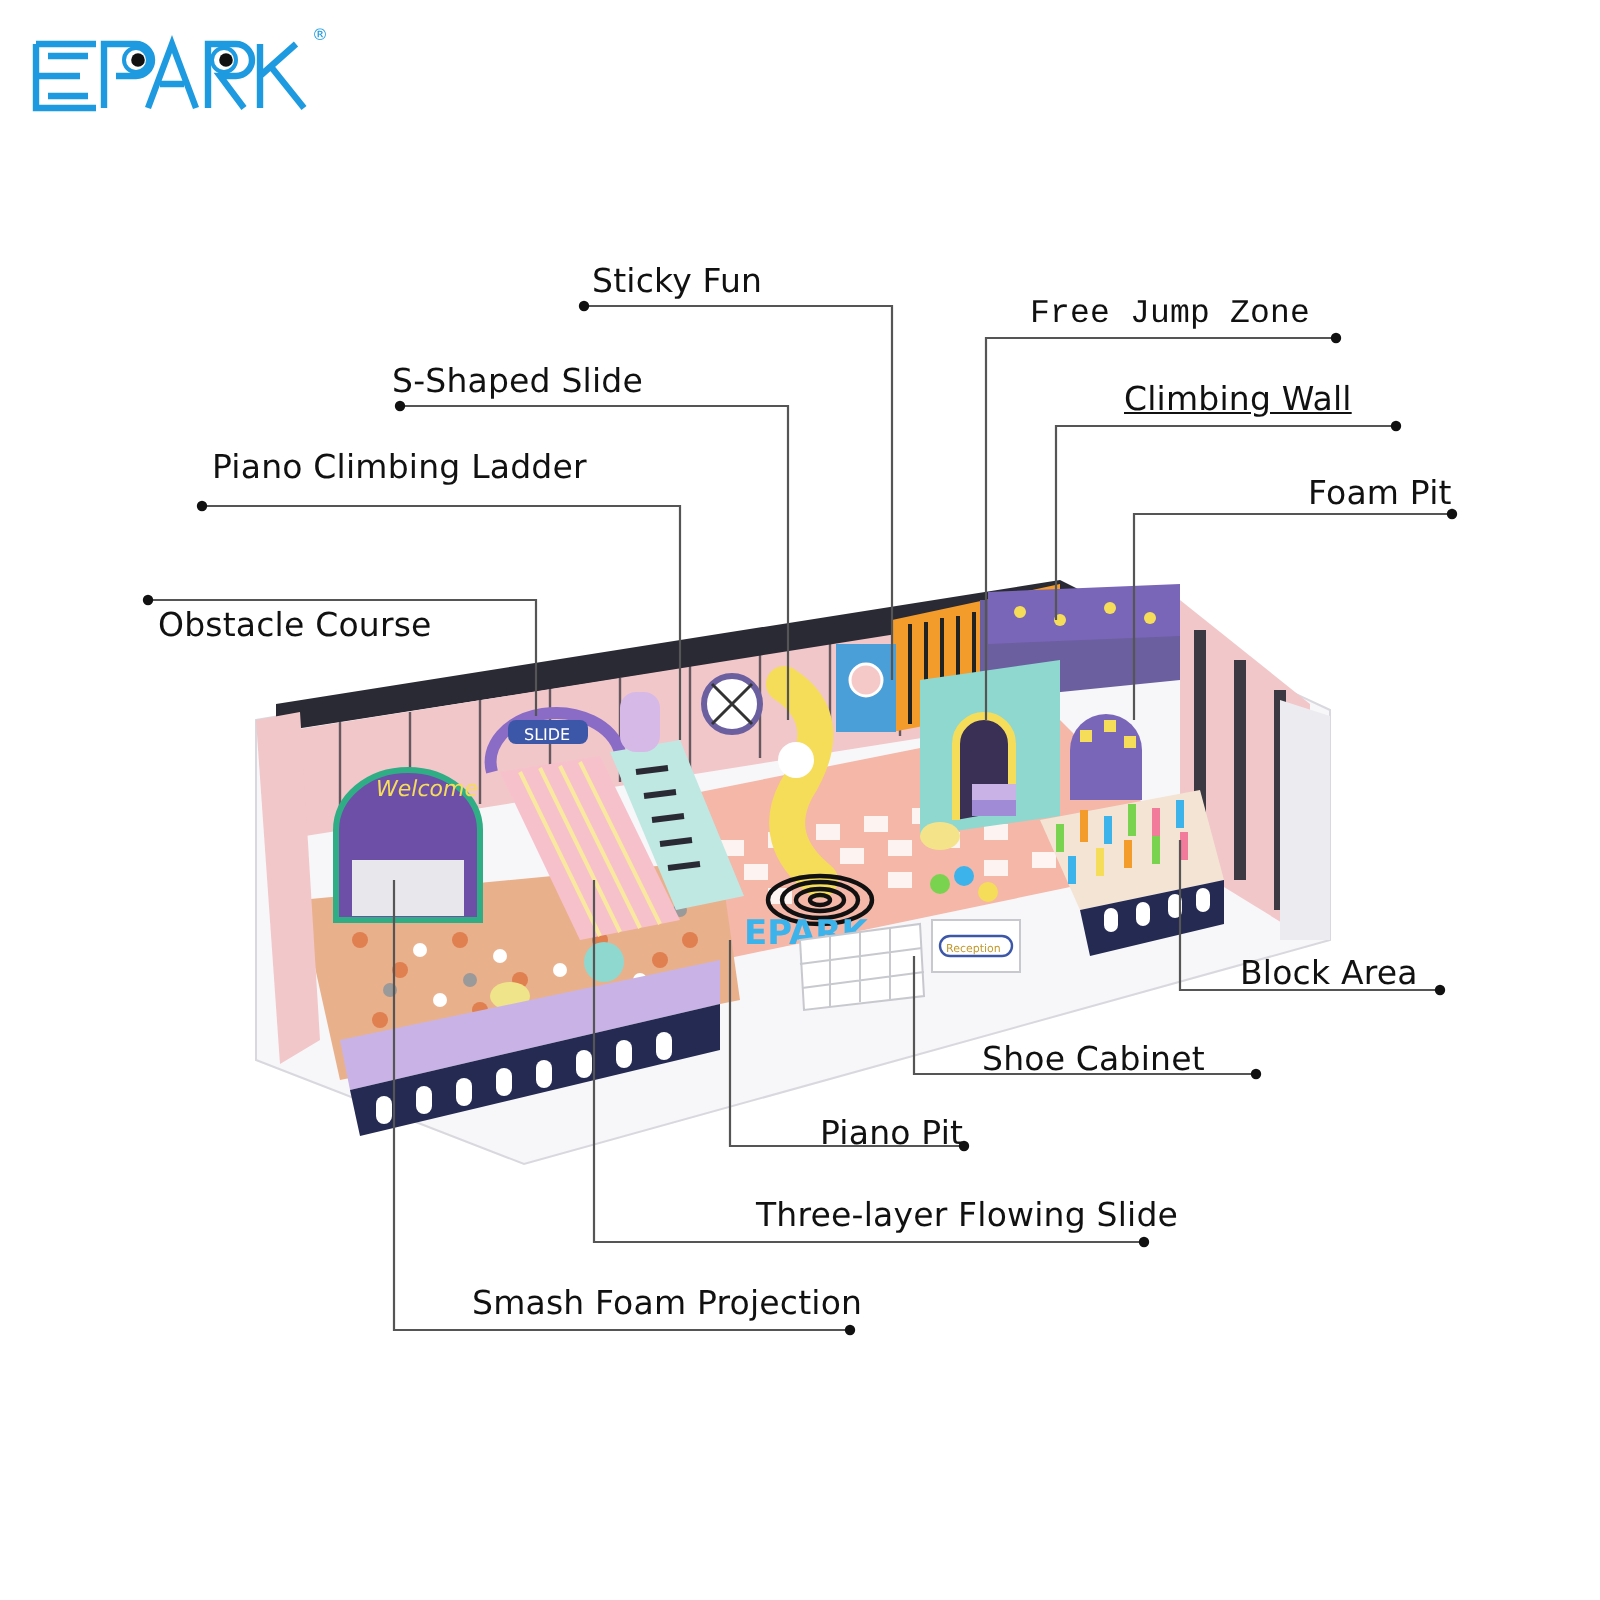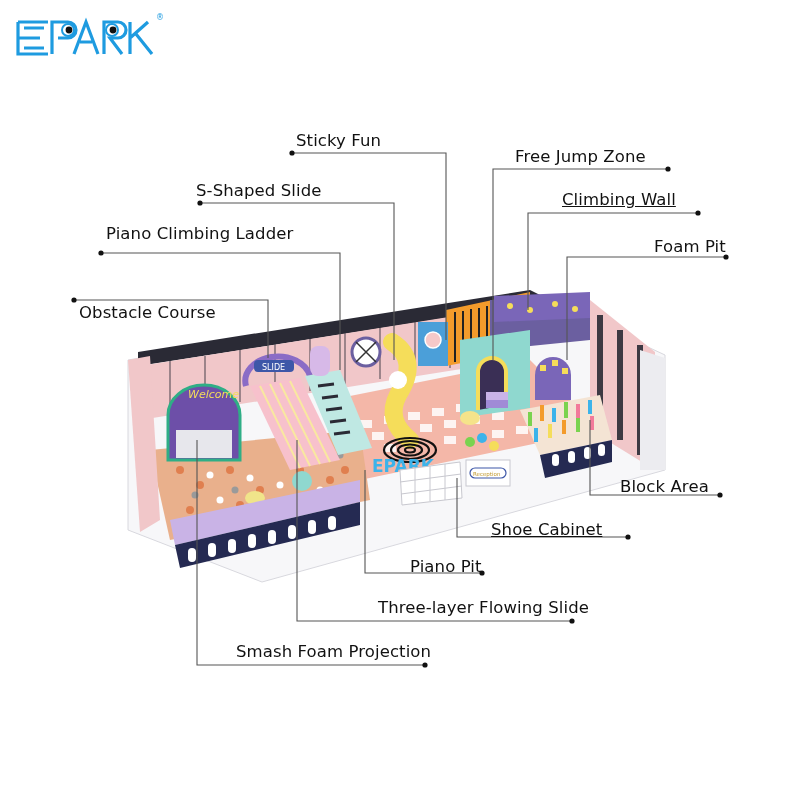--- a/index.html
+++ b/index.html
@@ -254,20 +254,20 @@
     <circle cx="482" cy="573" r="2.6"></circle>
     <circle cx="572" cy="621" r="2.6"></circle>
     <circle cx="425" cy="665" r="2.6"></circle>
   </g>
 </svg>
 
 <div class="label" style="left:296px;top:131px;">Sticky Fun</div>
 <div class="label" style="left:196px;top:181px;">S-Shaped Slide</div>
 <div class="label" style="left:106px;top:224px;">Piano Climbing Ladder</div>
 <div class="label" style="left:79px;top:282px;margin-top:21px;">Obstacle Course</div>
-<div class="label" style="left:515px;top:147px;">Free Jump Zone</div>
+<div class="label" style="left:515px;top:147px;font-family:Liberation Mono, monospace;">Free Jump Zone</div>
 <div class="label" style="left:562px;top:190px;text-decoration:underline;">Climbing Wall</div>
 <div class="label" style="left:638px;top:237px;margin-left:16px;">Foam Pit</div>
 <div class="label" style="left:620px;top:477px;">Block Area</div>
-<div class="label" style="left:491px;top:520px;text-decoration:underline;">Shoe Cabinet</div>
+<div class="label" style="left:491px;top:520px;">Shoe Cabinet</div>
 <div class="label" style="left:410px;top:557px;">Piano Pit</div>
 <div class="label" style="left:330px;top:598px;margin-left:48px;">Three-layer Flowing Slide</div>
 <div class="label" style="left:236px;top:642px;">Smash Foam Projection</div>
 
 </body></html>

